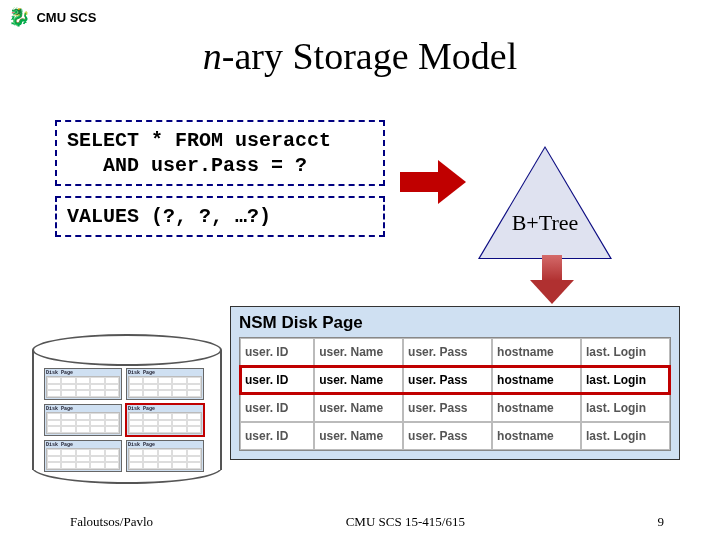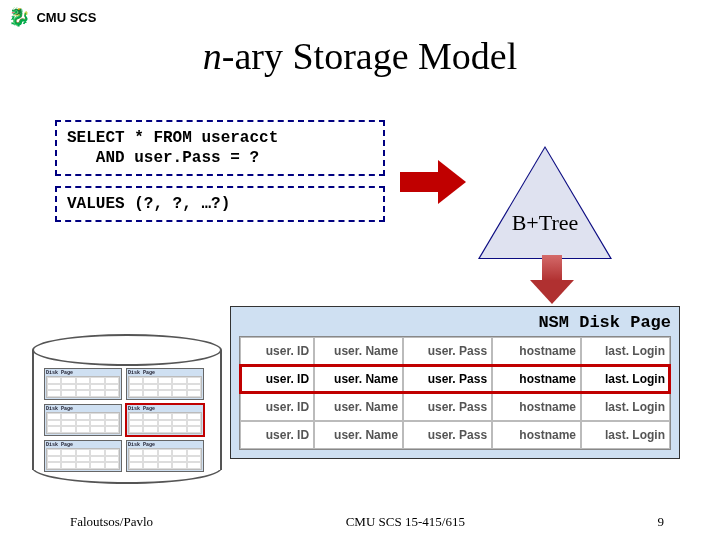--- a/index.html
+++ b/index.html
@@ -31,21 +31,21 @@
     position: absolute;
     left: 55px;
     top: 120px;
     width: 330px;
   }
   .sql-box {
     border: 2px dashed #000080;
     padding: 6px 10px;
     font-family: "Courier New", monospace;
     font-weight: bold;
-    font-size: 16px;
+    font-size: 20px;
     line-height: 1.25;
     margin-bottom: 10px;
   }
   .sql-box .line { white-space: pre; }
   .btree {
     position: absolute;
     left: 480px;
     top: 148px;
     width: 130px;
     height: 110px;
@@ -117,45 +117,44 @@
   .disk-panel {
     position: absolute;
     left: 230px;
     top: 306px;
     width: 450px;
     background: #cfe0f2;
     border: 1px solid #333;
     padding: 6px 8px 8px 8px;
   }
   .disk-title {
-    font-family: Liberation Mono, monospace;
+    font-family: Liberation Sans, sans-serif;
     font-weight: bold;
     font-size: 17px;
     margin-bottom: 4px;
-    text-align: right;
   }
   .disk-table {
     background: #fff;
     border: 1px solid #888;
   }
   .disk-row {
     display: grid;
     grid-template-columns: 1fr 1.2fr 1.2fr 1.2fr 1.2fr;
   }
   .disk-row.highlight {
     outline: 3px solid #c00000;
     outline-offset: -2px;
   }
   .disk-cell {
     border: 1px solid #bbb;
     padding: 6px 4px;
     font-family: Arial, sans-serif;
     font-size: 12px;
     font-weight: bold;
-    text-align: right;
+    text-align: left;
   }
   .disk-cell.muted { color: #555; }
   .cylinder {
     position: absolute;
     left: 32px;
     top: 334px;
     width: 190px;
     height: 150px;
   }
   .cyl-body {

